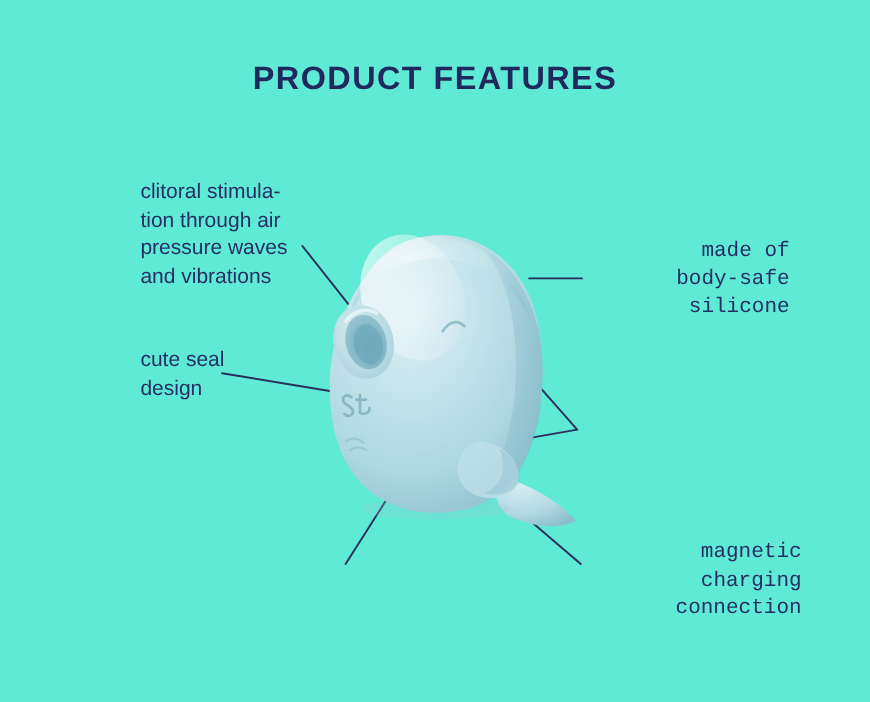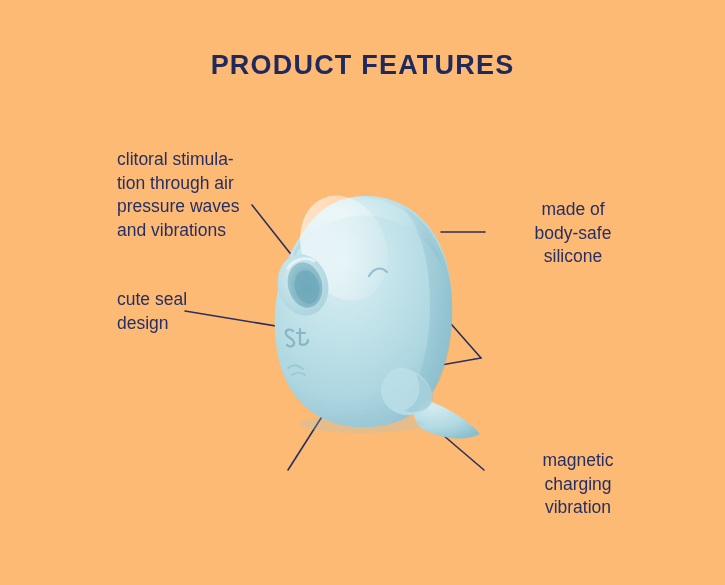--- a/index.html
+++ b/index.html
@@ -7,21 +7,21 @@
     padding: 0;
     background: #ffffff;
   }
   body {
     font-family: "Liberation Sans", sans-serif;
   }
   #page {
     position: relative;
     width: 725px;
     height: 585px;
-    background: #fdba74;
+    background: #5eead4;
     overflow: hidden;
   }
   #title {
     position: absolute;
     top: 50px;
     left: 0;
     width: 725px;
     text-align: center;
     font-size: 27px;
     font-weight: bold;
@@ -31,21 +31,21 @@
   }
   .callout {
     position: absolute;
     color: #262f63;
     font-size: 17.5px;
     line-height: 23.5px;
     font-family: "Liberation Sans", sans-serif;
     white-space: pre-line;
   }
   .callout.left  { text-align: left; }
-  .callout.right { text-align: center; }
+  .callout.right { text-align: right; font-family: Liberation Mono, monospace; }
 
   #c-clitoral  { left: 117px; top: 148px; width: 170px; }
   #c-seal      { left: 117px; top: 288px; width: 150px; }
   #c-switch    { left: 117px; top: 400px; width: 200px; }
   #c-silicone  { left: 488px; top: 198px; width: 170px; }
   #c-motors    { left: 488px; top: 312px; width: 170px; }
   #c-magnetic  { left: 488px; top: 449px; width: 180px; }
 
   #art {
     position: absolute;
@@ -180,15 +180,15 @@
 and vibrations</div>
 
 
   <div class="callout right" id="c-silicone">made of
 body-safe
 silicone</div>
 
 
   <div class="callout right" id="c-magnetic">magnetic
 charging
-vibration</div>
+connection</div>
 
 </div>
 
 </body></html>

